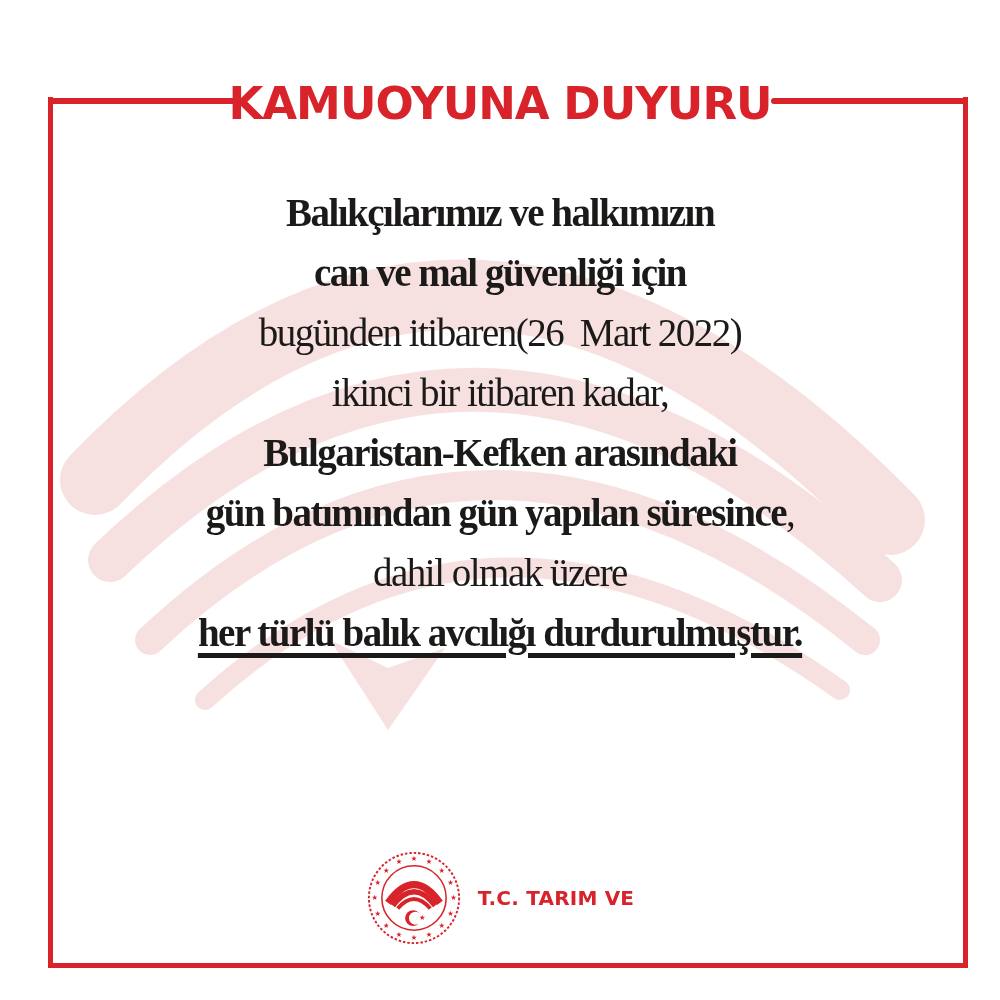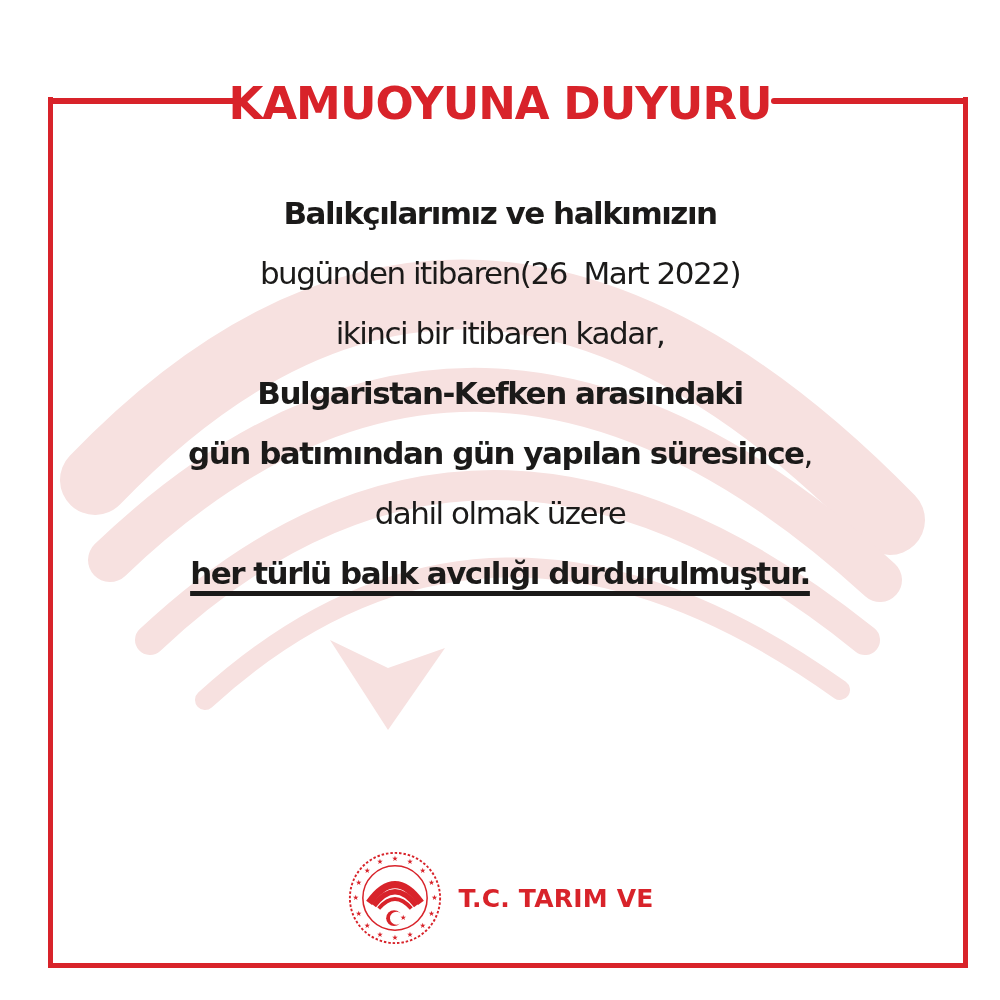--- a/index.html
+++ b/index.html
@@ -30,42 +30,42 @@
   .title {
     position: absolute; left: 0; top: 77px; width: 1000px;
     text-align: center;
     font-size: 45px; font-weight: bold; letter-spacing: -1px;
     color: var(--accent-red, #d8232a);
     white-space: pre;
   }
 
   
   .body { position: absolute; left: 50px; top: 183px; width: 900px; text-align: center; color: var(--text-black, #1b1a19); }
-  .line { height: 60px; line-height: 60px; font-size: 31px; letter-spacing: -1.5px; white-space: pre; }
+  .line { height: 60px; line-height: 60px; font-size: 39px; letter-spacing: -1.5px; white-space: pre; font-family: Liberation Serif, serif; }
   .line.bold { font-weight: bold; }
   .line .suffix { font-weight: normal; }
   .line.underline .u {
     text-decoration: underline;
     text-decoration-thickness: 5px;
     text-underline-offset: 7px;
   }
 
   
   .footer {
     position: absolute; left: 0; top: 850px; width: 1000px;
     display: flex; align-items: center; justify-content: center; gap: 16px;
   }
   .emblem { width: 96px; height: 96px; }
   .emb-stroke { stroke: var(--accent-red, #d8232a); fill: none; }
   .emb-fill { fill: var(--accent-red, #d8232a); }
   .emb-white { fill: #ffffff; }
   .emb-star { fill: var(--accent-red, #d8232a); font-size: 7.5px; font-family: "DejaVu Sans", sans-serif; }
   .ministry-name {
     color: var(--accent-red, #d8232a);
-    font-weight: bold; font-size: 25px; line-height: 25px; letter-spacing: 0.2px;
+    font-weight: bold; font-size: 20px; line-height: 25px; letter-spacing: 0.2px;
     text-align: left;
   }
 </style>
 </head>
 <body>
 
 <div class="canvas">
 
   <svg class="watermark" viewBox="0 0 1000 1000" aria-hidden="true">
     <path class="wm-band" d="M 95 480 Q 470 90 890 520" stroke-width="70"></path>
@@ -76,20 +76,21 @@
   </svg>
 
   <div class="frame"></div>
   <div class="rule rule-left"></div>
   <div class="rule rule-right"></div>
 
   <div class="title">KAMUOYUNA DUYURU</div>
 
   <div class="body">
     <div class="line bold">Balıkçılarımız ve halkımızın</div>
+    <div class="line bold">can ve mal güvenliği için</div>
     <div class="line">bugünden itibaren(26  Mart 2022)</div>
     <div class="line">ikinci bir itibaren kadar,</div>
     <div class="line bold">Bulgaristan-Kefken arasındaki</div>
     <div class="line bold"><span>gün batımından gün yapılan süresince</span><span class="suffix">,</span></div>
     <div class="line">dahil olmak üzere</div>
     <div class="line bold underline"><span class="u">her türlü balık avcılığı durdurulmuştur.</span></div>
   </div>
 
   <div class="footer">
     <svg class="emblem" viewBox="0 0 100 100" aria-hidden="true">

